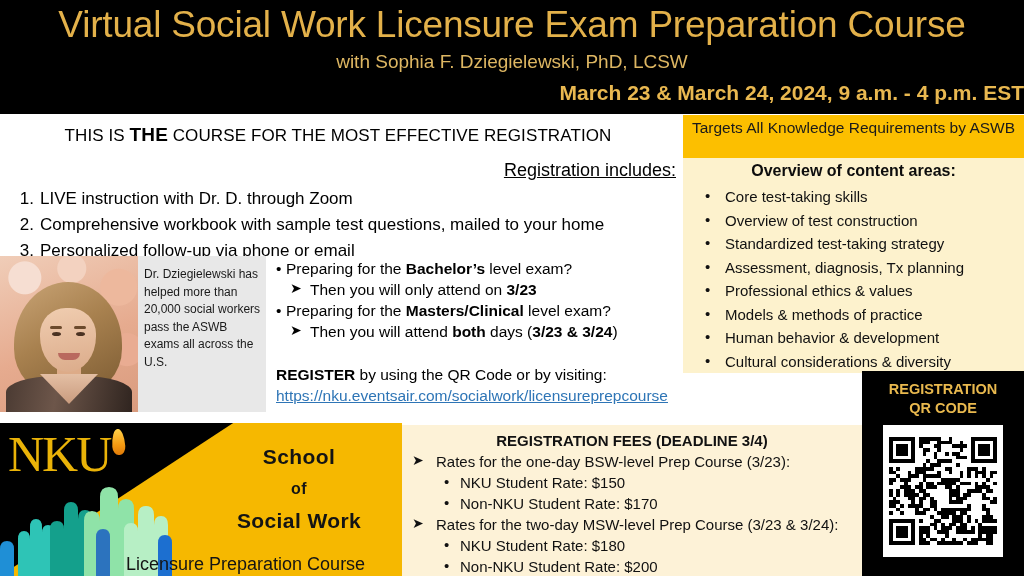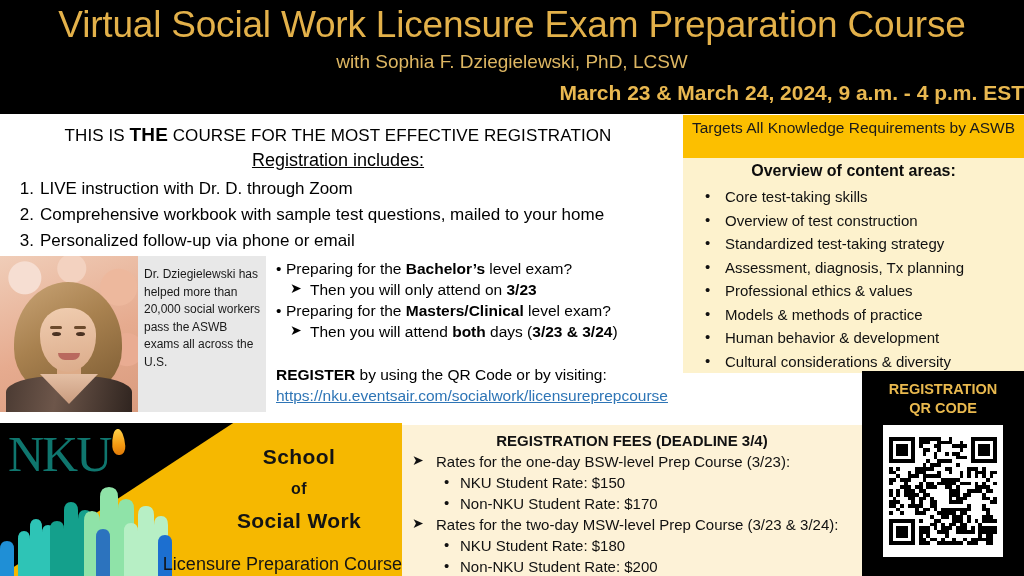--- a/index.html
+++ b/index.html
@@ -36,21 +36,21 @@
   .intro{
     position:absolute;left:0;top:118px;width:676px;
     color:#000;
   }
   .intro-head{
     text-align:center;font-size:17px;line-height:22px;padding-top:6px;
     letter-spacing:0.1px;
   }
   .intro-head b{font-size:19px;font-weight:bold;}
   .intro-reg{
-    text-align:center;font-size:18px;line-height:24px;margin-top:1px;
+    text-align:right;font-size:18px;line-height:24px;margin-top:11px;
   }
   .intro-reg span{text-decoration:underline;}
   .intro-list{
     margin:4px 0 0 0;padding:0;list-style:none;
   }
   .intro-list li{
     font-size:17px;line-height:26px;padding-left:26px;position:relative;
     margin-left:14px;
   }
   .intro-list li .num{
@@ -185,39 +185,39 @@
   
   .nku{
     position:absolute;left:0;top:423px;width:402px;height:153px;
     background:#000000;overflow:hidden;
   }
   .nku .yellow{
     position:absolute;inset:0;background:#f6b800;
     clip-path:polygon(100% 0,100% 100%,0 100%,58% 0);
   }
   .nku-logo{
-    position:absolute;left:8px;top:4px;color:#0f766e;
+    position:absolute;left:8px;top:4px;color:#eab308;
     font-family:"Liberation Serif","DejaVu Serif",serif;
     font-size:50px;line-height:54px;letter-spacing:-2px;font-weight:400;
   }
   .nku-flame{
     position:absolute;left:112px;top:6px;width:13px;height:26px;
     background:linear-gradient(180deg,#ffd24a 0%,#f59b12 60%,#e07a08 100%);
     border-radius:50% 50% 48% 48%/70% 70% 34% 34%;
     transform:rotate(-4deg);
   }
   .nku-hands{position:absolute;left:0;top:58px;width:210px;height:95px;}
   .nku-sw{
     position:absolute;left:196px;top:18px;width:206px;text-align:center;
     color:#141414;font-weight:bold;font-size:21px;line-height:32px;
     letter-spacing:0.4px;
   }
   .nku-sw .sm{font-size:16px;}
   .nku-tag{
-    position:absolute;left:126px;top:130px;width:276px;text-align:right;
+    position:absolute;left:126px;top:130px;width:276px;text-align:left;
     color:#141414;font-size:18px;line-height:22px;white-space:nowrap;
   }
 
   
   .fees{
     position:absolute;left:402px;top:425px;width:460px;height:151px;
     background:#fdf2d7;color:#111;overflow:hidden;
   }
   .fees-title{
     text-align:center;font-weight:bold;font-size:15px;line-height:20px;

